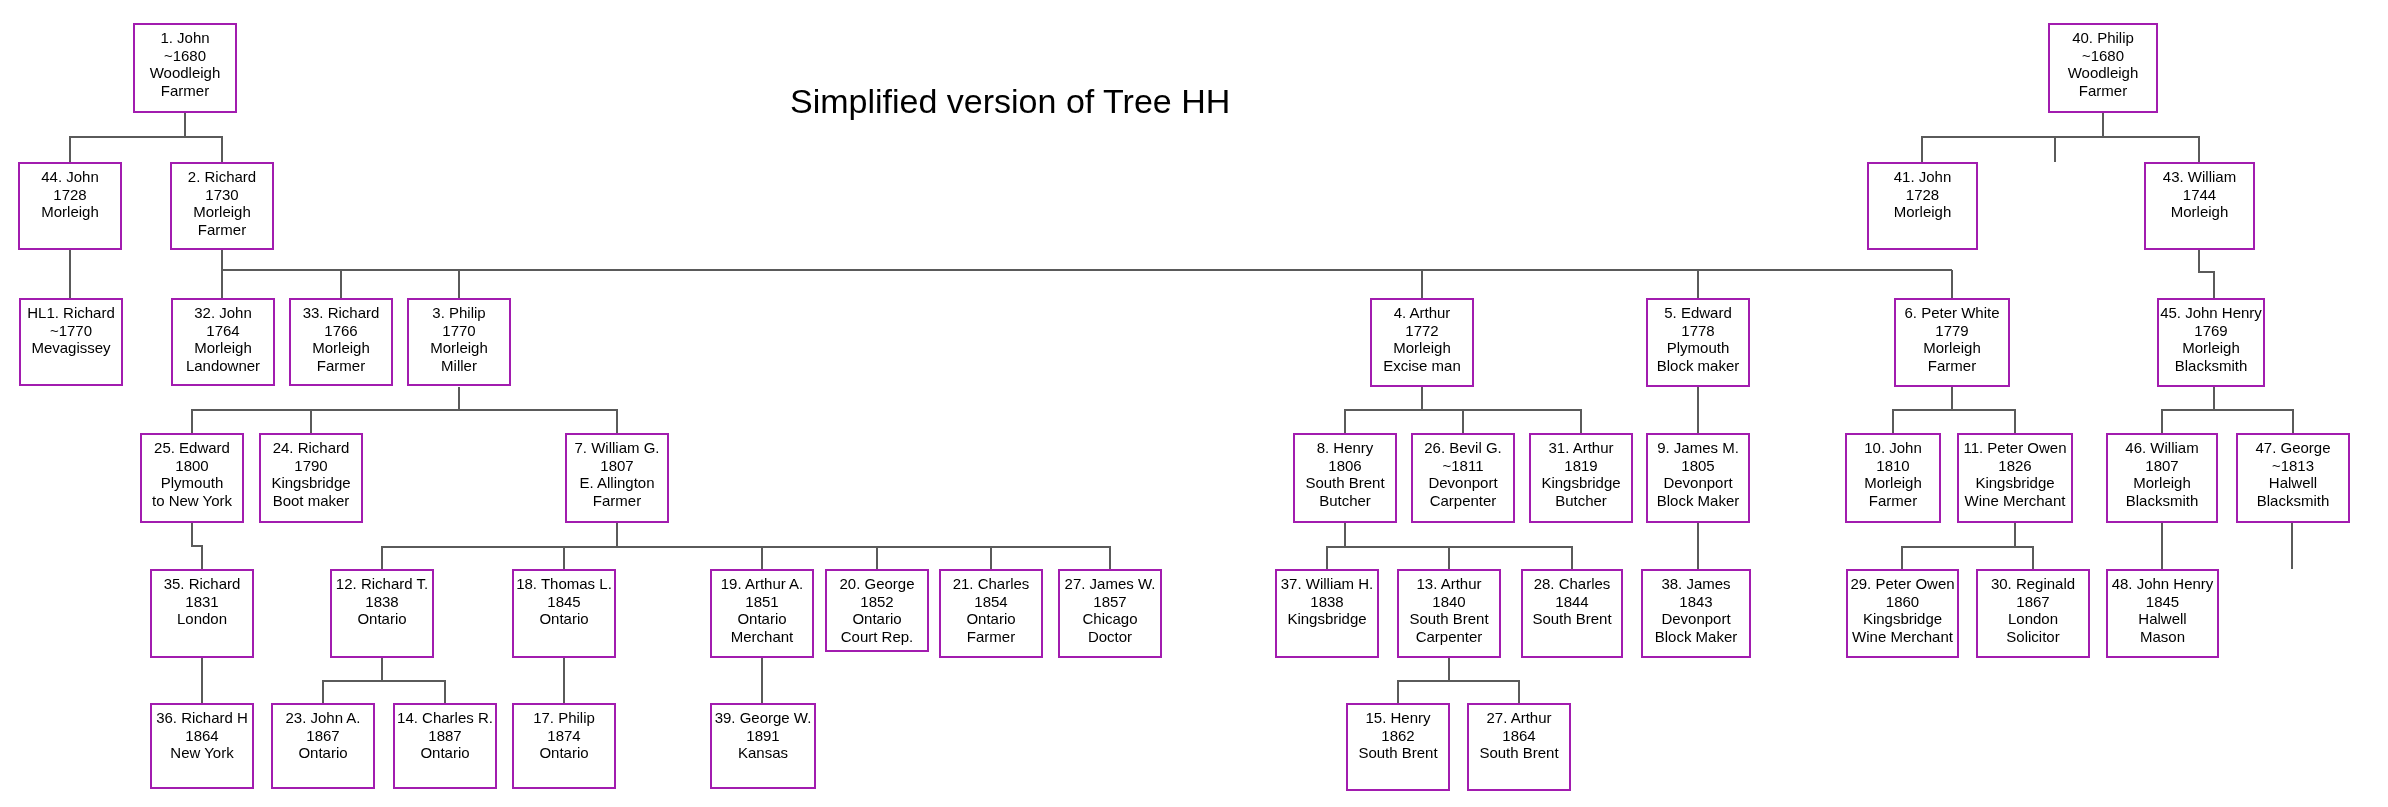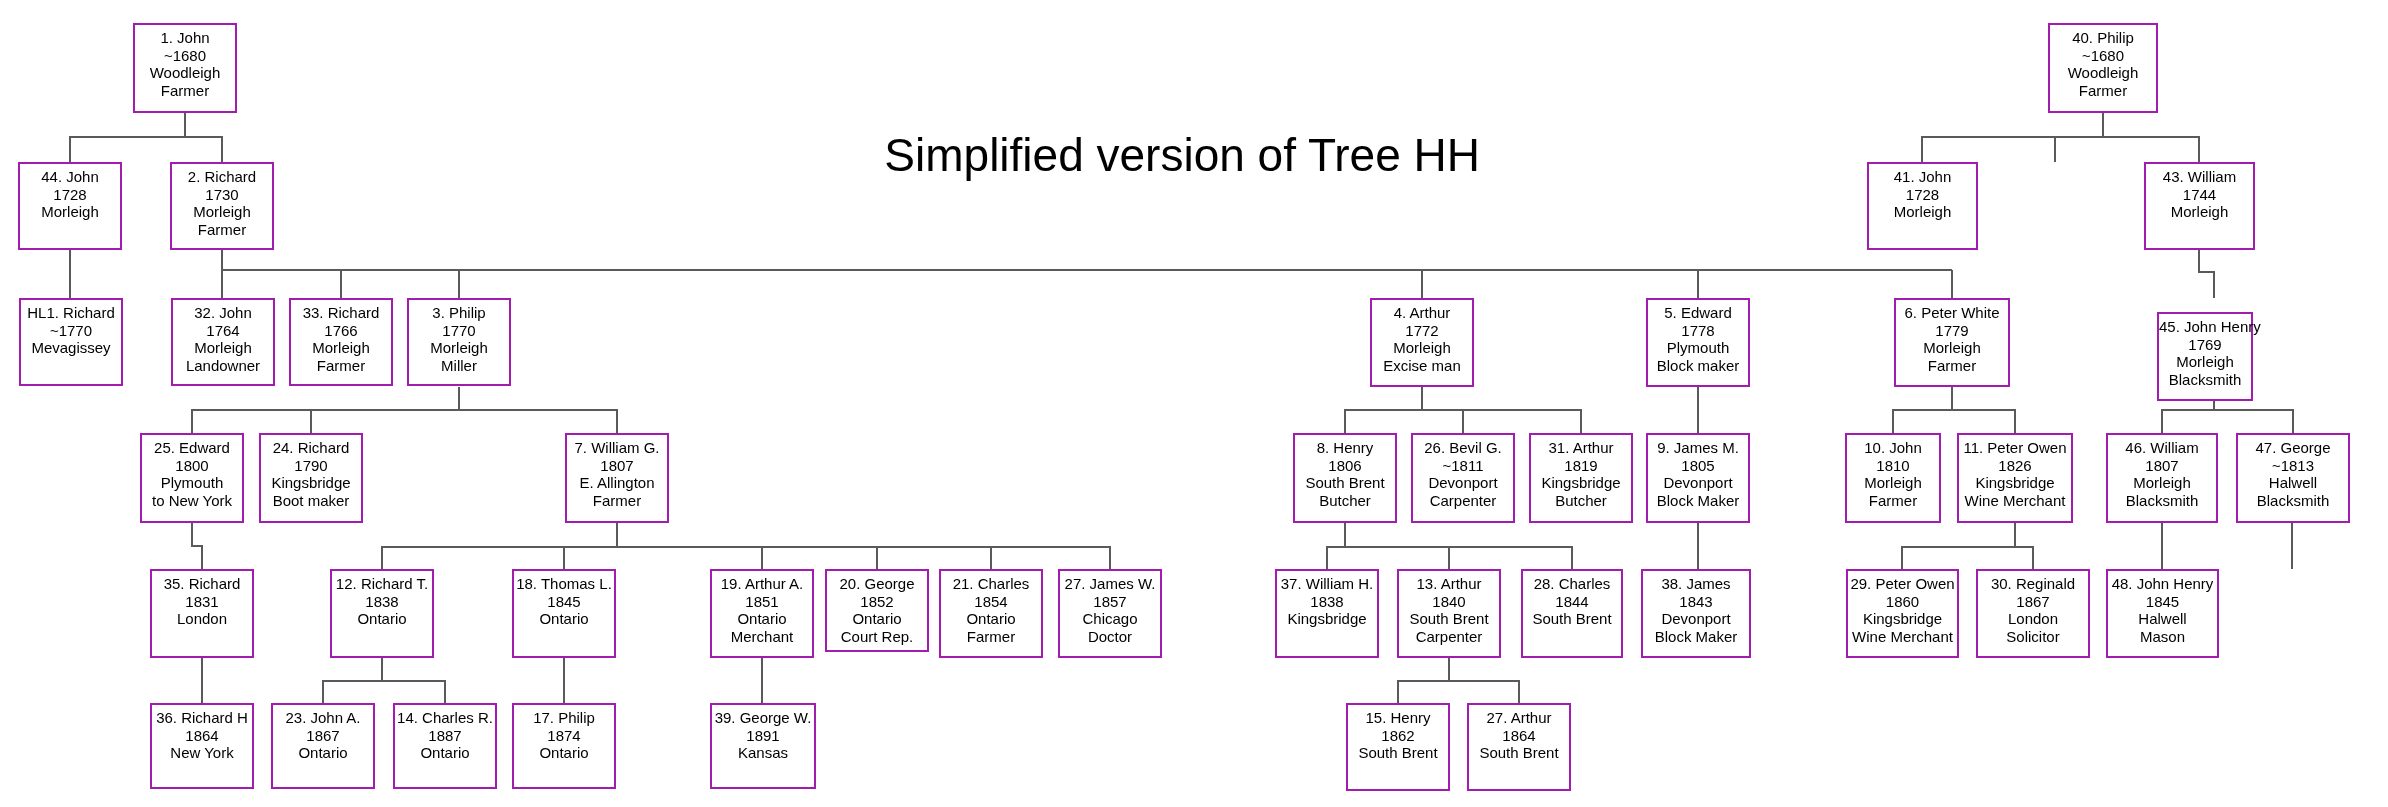--- a/index.html
+++ b/index.html
@@ -1,19 +1,19 @@
 <!DOCTYPE html>
 <html><head>
 <meta charset="utf-8">
 <style>
   html,body{margin:0;padding:0;background:#fff;}
   .stage{position:relative;width:2388px;height:807px;background:#ffffff;
          font-family:"Liberation Sans",sans-serif;color:#000;overflow:hidden;}
-  .title{position:absolute;left:790px;top:82px;width:690px;text-align:right;
-         font-size:46px;white-space:nowrap;margin-top:46px;}
+  .title{position:absolute;left:790px;top:82px;width:690px;text-align:left;
+         font-size:34px;white-space:nowrap;}
   .wires{position:absolute;left:0;top:0;}
   .pbox{position:absolute;box-sizing:border-box;border:2px solid #a21caf;background:#fff;
         text-align:center;padding-top:4px;font-size:15px;line-height:17.5px;}
   .pbox span{display:block;white-space:nowrap;}
 </style>
 </head>
 <body>
 
 <div class="stage">
 
@@ -113,21 +113,21 @@
       <span>1778</span>
       <span>Plymouth</span>
       <span>Block maker</span>
     </div>
   <div class="pbox" style="left:1894px;top:298px;width:116px;height:89px">
       <span>6. Peter White</span>
       <span>1779</span>
       <span>Morleigh</span>
       <span>Farmer</span>
     </div>
-  <div class="pbox" style="left:2157px;top:312px;width:96px;height:89px">
+  <div class="pbox" style="left:2157px;top:298px;width:108px;height:89px">
       <span>45. John Henry</span>
       <span>1769</span>
       <span>Morleigh</span>
       <span>Blacksmith</span>
     </div>
 
   <div class="pbox" style="left:140px;top:433px;width:104px;height:90px">
       <span>25. Edward</span>
       <span>1800</span>
       <span>Plymouth</span>

